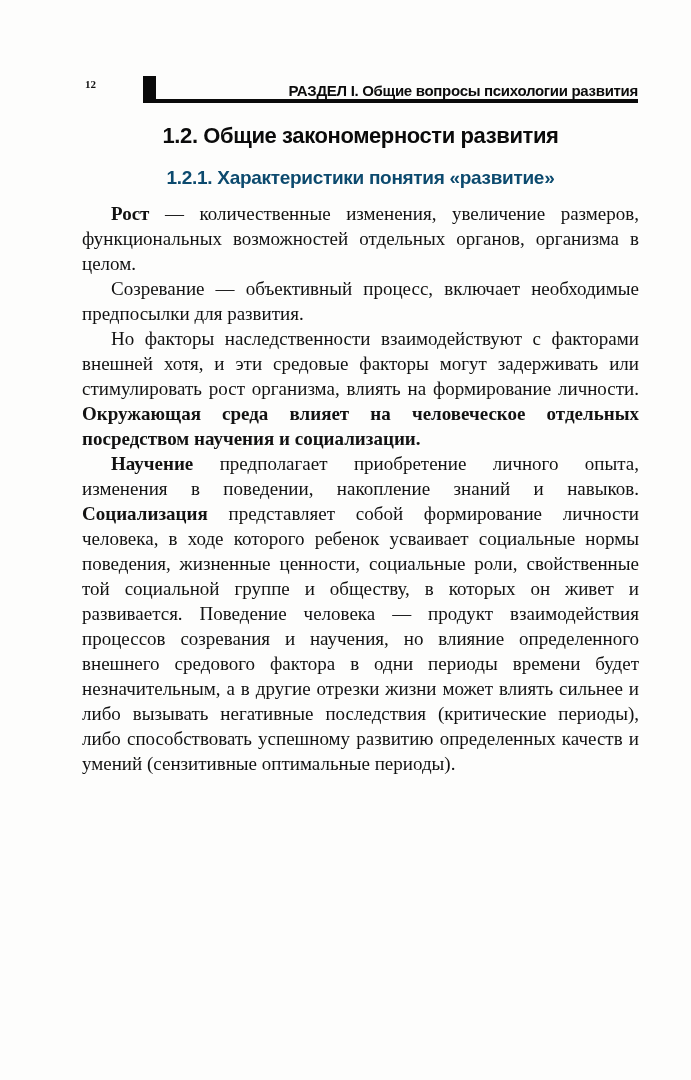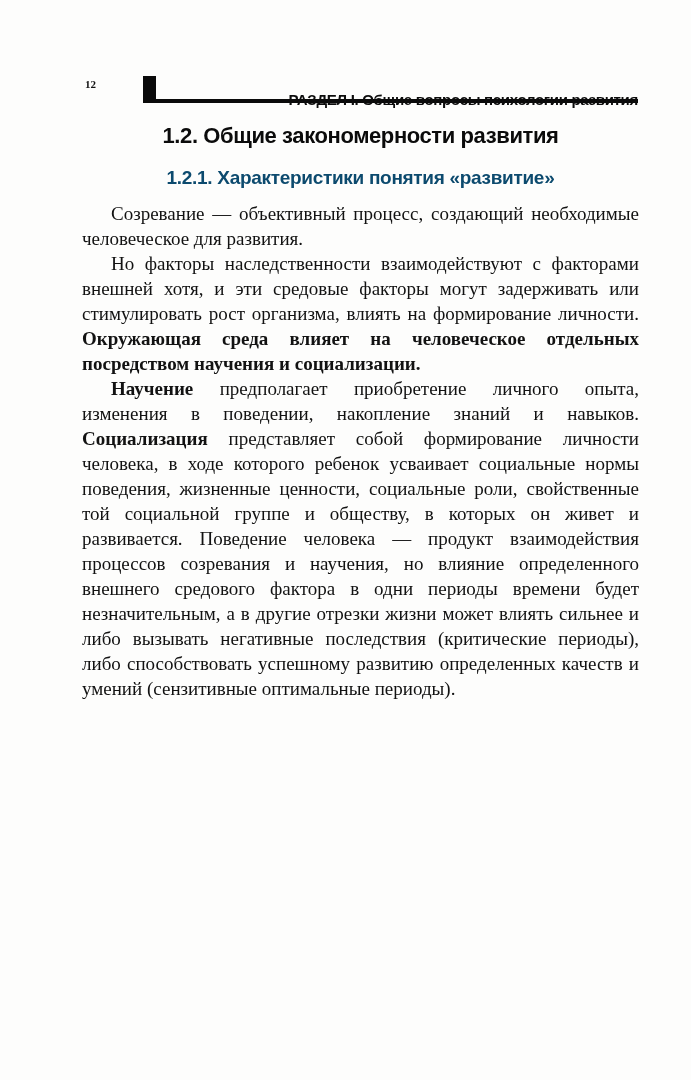--- a/index.html
+++ b/index.html
@@ -38,21 +38,21 @@
     position: absolute;
     left: 143px;
     top: 99px;
     width: 495px;
     height: 4px;
     background: #0a0a0a;
   }
   .running-title {
     position: absolute;
     left: 160px;
-    top: 91px;
+    top: 82px;
     width: 478px;
     text-align: right;
     font-family: "Liberation Sans", sans-serif;
     font-weight: bold;
     font-size: 15px;
     letter-spacing: -0.3px;
     color: #0c0c0c;
     white-space: nowrap;
   }
   
@@ -112,18 +112,19 @@
 
   <div class="header-rule"></div>
 
   <span class="running-title">РАЗДЕЛ I. Общие вопросы психологии развития</span>
 
   <h1 class="section-heading">1.2. Общие закономерности развития</h1>
 
   <h2 class="subsection-heading">1.2.1. Характеристики понятия «развитие»</h2>
 
   <div class="body-content">
-      <p class="para"><span>Созревание — объективный процесс, создающий необходимые человеческое для развития.</span></p>
+      <p class="para"><span class="b">Рост</span><span> — количественные изменения, увеличение размеров, функциональных возможностей отдельных органов, организма в целом.</span></p>
+      <p class="para"><span>Созревание — объективный процесс, включает необходимые предпосылки для развития.</span></p>
       <p class="para"><span>Но факторы наследственности взаимодействуют с факторами внешней хотя, и эти средовые факторы могут задерживать или стимулировать рост организма, влиять на формирование личности. </span><span class="b">Окружающая среда влияет на человеческое отдельных посредством научения и социализации.</span></p>
       <p class="para"><span class="b">Научение</span><span> предполагает приобретение личного опыта, изменения в поведении, накопление знаний и навыков. </span><span class="b">Социализация</span><span> представляет собой формирование личности человека, в ходе которого ребенок усваивает социальные нормы поведения, жизненные ценности, социальные роли, свойственные той социальной группе и обществу, в которых он живет и развивается. Поведение человека — продукт взаимодействия процессов созревания и научения, но влияние определенного внешнего средового фактора в одни периоды времени будет незначительным, а в другие отрезки жизни может влиять сильнее и либо вызывать негативные последствия (критические периоды), либо способствовать успешному развитию определенных качеств и умений (сензитивные оптимальные периоды).</span></p>
     </div>
 
 </div>
 
 </body></html>

